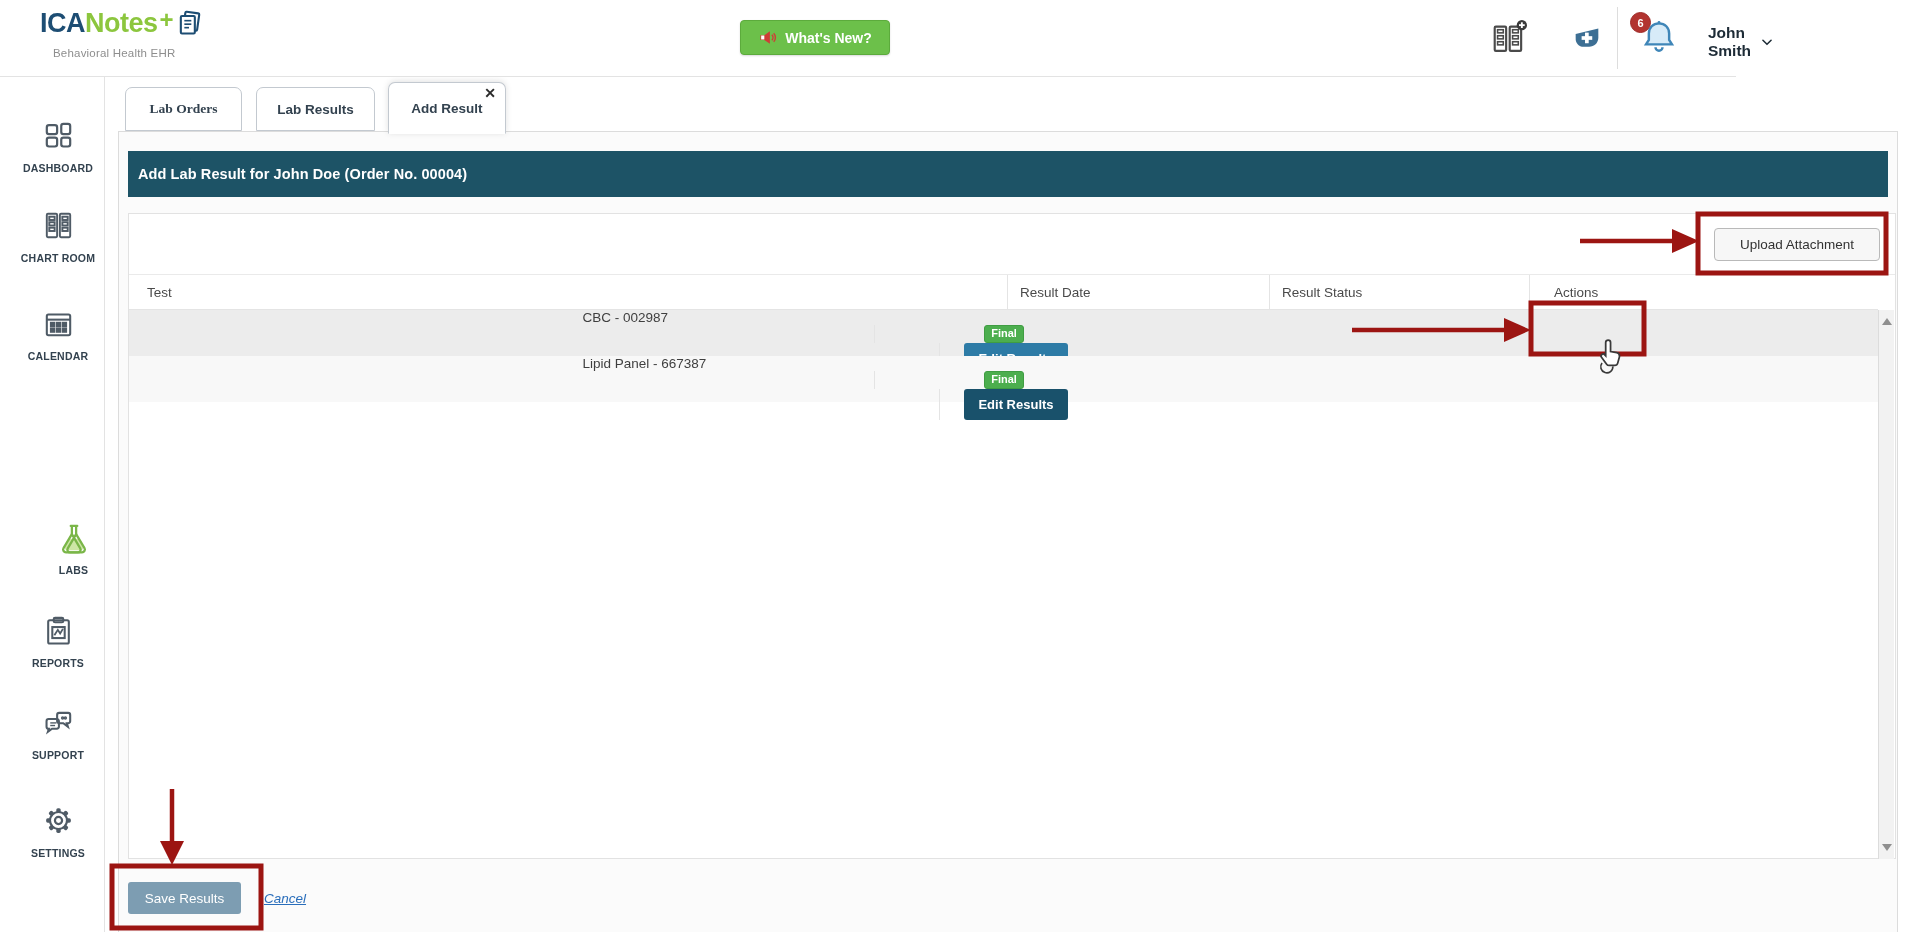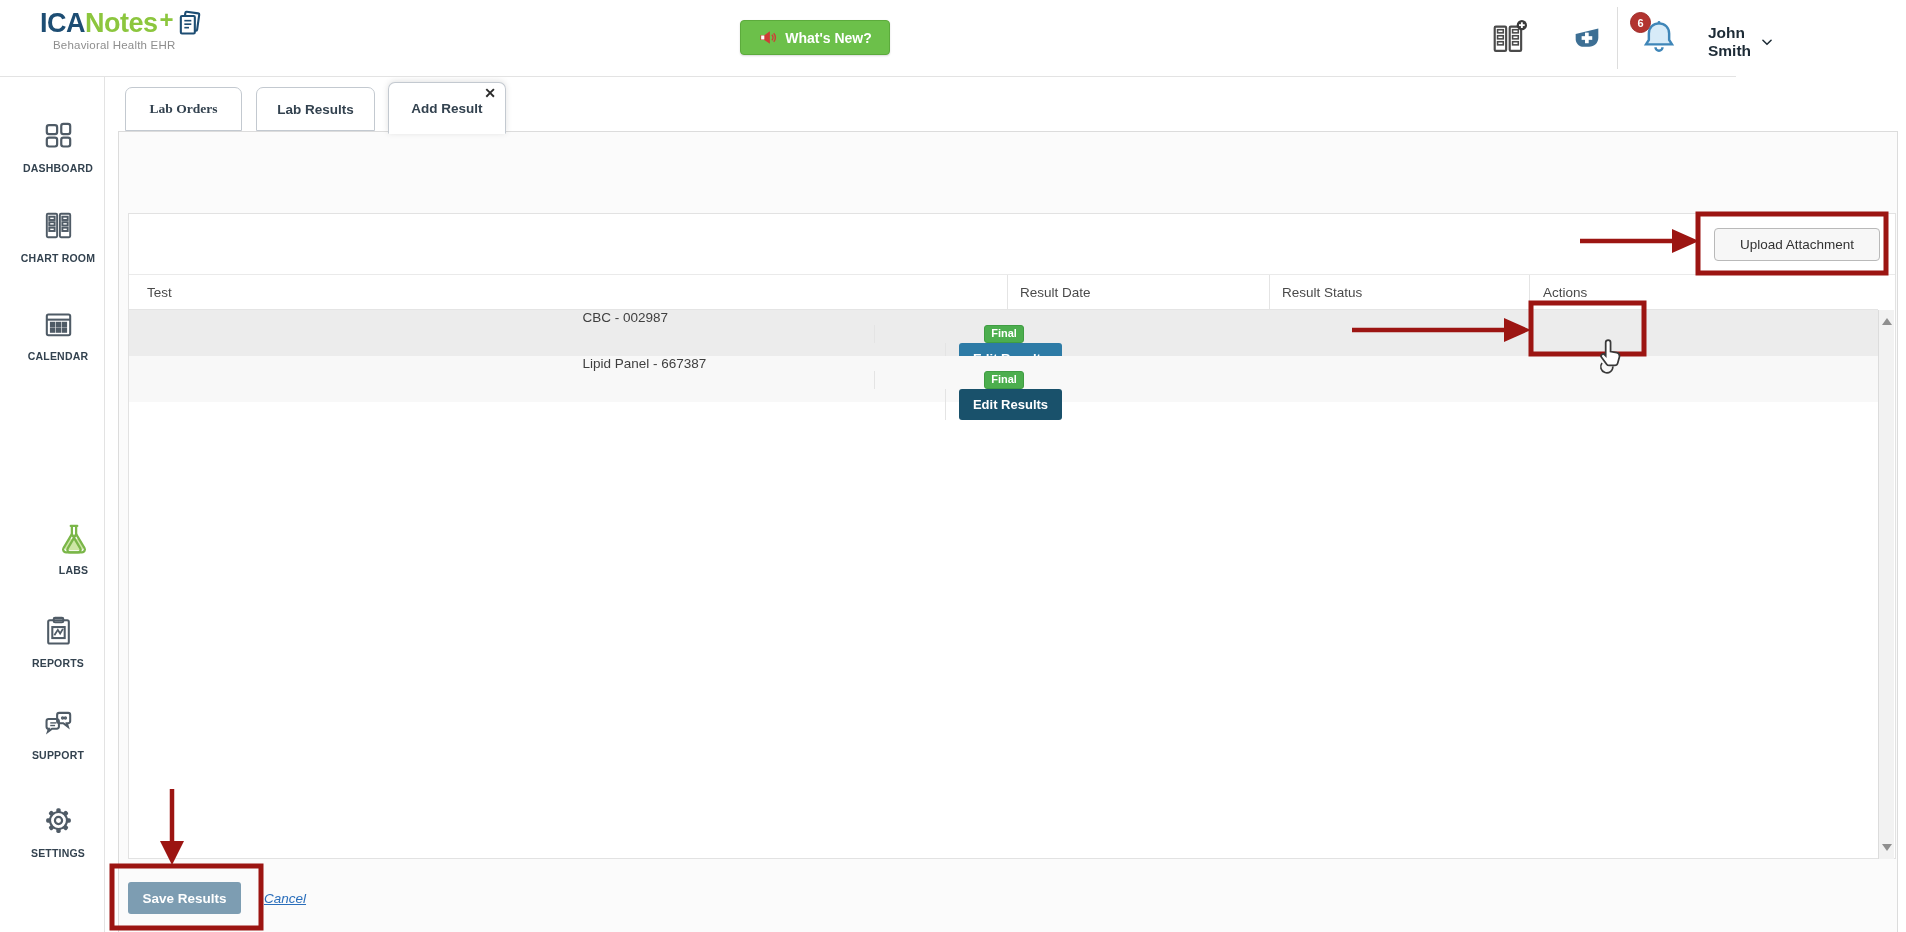--- a/index.html
+++ b/index.html
@@ -8,21 +8,21 @@
     position:relative; width:1906px; height:932px; overflow:hidden;
     font-family:"Liberation Sans", sans-serif; color:#333; background:#fff;
   }
   
   .header { position:absolute; left:0; top:0; width:1736px; height:77px; background:#fff; border-bottom:1px solid #e3e3e3; z-index:5; }
   .logo { position:absolute; left:40px; top:9px; cursor:pointer; }
   .logo-row { display:flex; align-items:center; font-weight:bold; font-size:27px; letter-spacing:-0.5px; line-height:1; }
   .logo-ica { color:#1d4d73; }
   .logo-notes { color:#8cc63e; }
   .logo-plus { color:#8cc63e; font-size:24px; margin-left:2px; margin-top:-6px; }
-  .logo-sub { font-size:11.5px; color:#8e8e8e; margin-top:2px; padding-left:13px; letter-spacing:0.2px; }
+  .logo-sub { font-size:11.5px; color:#8e8e8e; margin-top:10px; padding-left:13px; letter-spacing:0.2px; }
   .whats-new { position:absolute; left:740px; top:20px; width:150px; height:35px; background:#6cc04a; border:1px solid #5cab3c; border-radius:4px; display:flex; align-items:center; justify-content:center; gap:8px; color:#fff; font-weight:bold; font-size:14px; cursor:pointer; font-family:inherit; box-shadow:0 1px 2px rgba(0,0,0,.15);}
   .search-wrap { position:absolute; left:937px; top:19px; width:518px; height:38px; border:1px solid #c9c9c9; border-radius:6px; background:#fff; display:flex; align-items:center; padding:0 12px; gap:10px; }
   .search-wrap input { border:none; outline:none; flex:1; font-size:14.5px; color:#333; font-family:inherit; background:transparent; }
   .search-wrap input::placeholder { color:#3b3b3b; opacity:1; }
   .hdr-btn { position:absolute; background:none; border:none; cursor:pointer; padding:0; }
   .hdr-divider { position:absolute; left:1617px; top:7px; width:1px; height:62px; background:#ddd; }
   .bell-wrap { position:absolute; left:1638px; top:14px; width:44px; height:46px; background:none; border:none; cursor:pointer; }
   .badge { position:absolute; left:-8px; top:-2px; min-width:21px; height:21px; border-radius:50%; background:#b23430; color:#fff; font-size:11px; font-weight:bold; display:flex; align-items:center; justify-content:center; border:1px solid #9e2b28; }
   .user-menu { position:absolute; left:1708px; top:24px; display:flex; align-items:center; gap:9px; cursor:pointer; font-size:15.5px; font-weight:600; color:#1d2b36; }
   
@@ -40,30 +40,30 @@
   .panel { position:absolute; left:9px; top:81px; width:1768px; height:646px; background:#fff; border:1px solid #e2e2e2; }
   .toolbar { position:absolute; left:0; top:0; right:0; height:61px; border-bottom:1px solid #eaeaea; }
   .upload-btn { position:absolute; left:1585px; top:14px; width:166px; height:33px; background:#f7f7f7; border:1px solid #b9b9b9; border-radius:4px; font-size:13.5px; color:#333; cursor:pointer; font-family:inherit; }
   .thead { position:absolute; left:0; top:61px; right:17px; height:35px; display:flex; align-items:center; border-bottom:1px solid #e4e4e4; font-size:13.5px; color:#4a4a4a; background:#fff; }
   .trow { position:absolute; left:0; right:17px; height:46px; display:flex; align-items:center; font-size:13.5px; color:#3f3f3f;flex-direction:column; }
   .trow.r0 { top:96px; background:#ececec; }
   .trow.r1 { top:142px; background:#f8f8f8; }
   .c-test { width:878px; padding-left:18px; height:100%; display:flex; align-items:center; }
   .c-date { width:262px; padding-left:12px; height:100%; display:flex; align-items:center; border-left:1px solid #e4e4e4; }
   .c-status { width:260px; height:100%; display:flex; align-items:center; justify-content:center; border-left:1px solid #e4e4e4; }
-  .c-actions { flex:1; padding-left:13px; height:100%; display:flex; align-items:center; border-left:1px solid #e4e4e4; }
+  .c-actions { flex:1; padding-left:24px; height:100%; display:flex; align-items:center; border-left:1px solid #e4e4e4; }
   .status-badge { background:#4cae4e; border:1px solid #3f9d42; border-radius:3px; color:#fff; font-size:11px; font-weight:bold; padding:2px 6px 3px; line-height:1; }
   .edit-btn { border:none; border-radius:3px; color:#fff; font-size:13px; font-weight:600; padding:8px 14px; cursor:pointer; font-family:inherit; background:#19516b; }
   .edit-btn.hovered { background:#2d7ba6; }
   .scrollbar { position:absolute; right:1px; top:96px; height:549px; width:16px; background:#f2f2f2; border-left:1px solid #dcdcdc; }
   .sb-arrow { position:absolute; left:3px; width:0; height:0; border-left:5px solid transparent; border-right:5px solid transparent; cursor:pointer; }
   .sb-up { top:8px; border-bottom:7px solid #8f8f8f; }
   .sb-down { bottom:8px; border-top:7px solid #8f8f8f; }
   .save-row { position:absolute; left:9px; top:750px; display:flex; align-items:center; gap:23px; }
-  .save-btn { width:113px; height:32px; background:#7d9db2; border:none; border-radius:3px; color:#fff; font-size:13.5px; font-weight:700; cursor:pointer; font-family:inherit; }
+  .save-btn { width:113px; height:32px; background:#7d9db2; border:none; border-radius:3px; color:#fff; font-size:13.5px; font-weight:400; cursor:pointer; font-family:inherit; }
   .cancel-link { font-size:13.5px; font-style:italic; color:#2a6ebb; text-decoration:underline; cursor:pointer; }
   
   .annot { position:absolute; left:0; top:0; width:1906px; height:932px; pointer-events:none; z-index:60; }
 </style>
 </head>
 <body>
 
 <div class="app">
 
   <div class="header">
@@ -257,20 +257,21 @@
     </div>
     <div class="tab" style="left:151px; top:10px; width:119px;">
       <span>Lab Results</span>
     </div>
     <div class="tab active" style="left:283px; width:118px;">
       <span>Add Result</span>
       <span class="tab-close">✕</span>
     </div>
 
     <div class="card">
+      <div class="panel-title">Add Lab Result for John Doe (Order No. 00004)</div>
 
       <div class="panel">
         <div class="toolbar">
           <button class="upload-btn">Upload Attachment</button>
         </div>
 
         <div class="thead">
           <div class="c-test">Test</div>
           <div class="c-date">Result Date</div>
           <div class="c-status" style="justify-content:flex-start; padding-left:12px;">Result Status</div>

